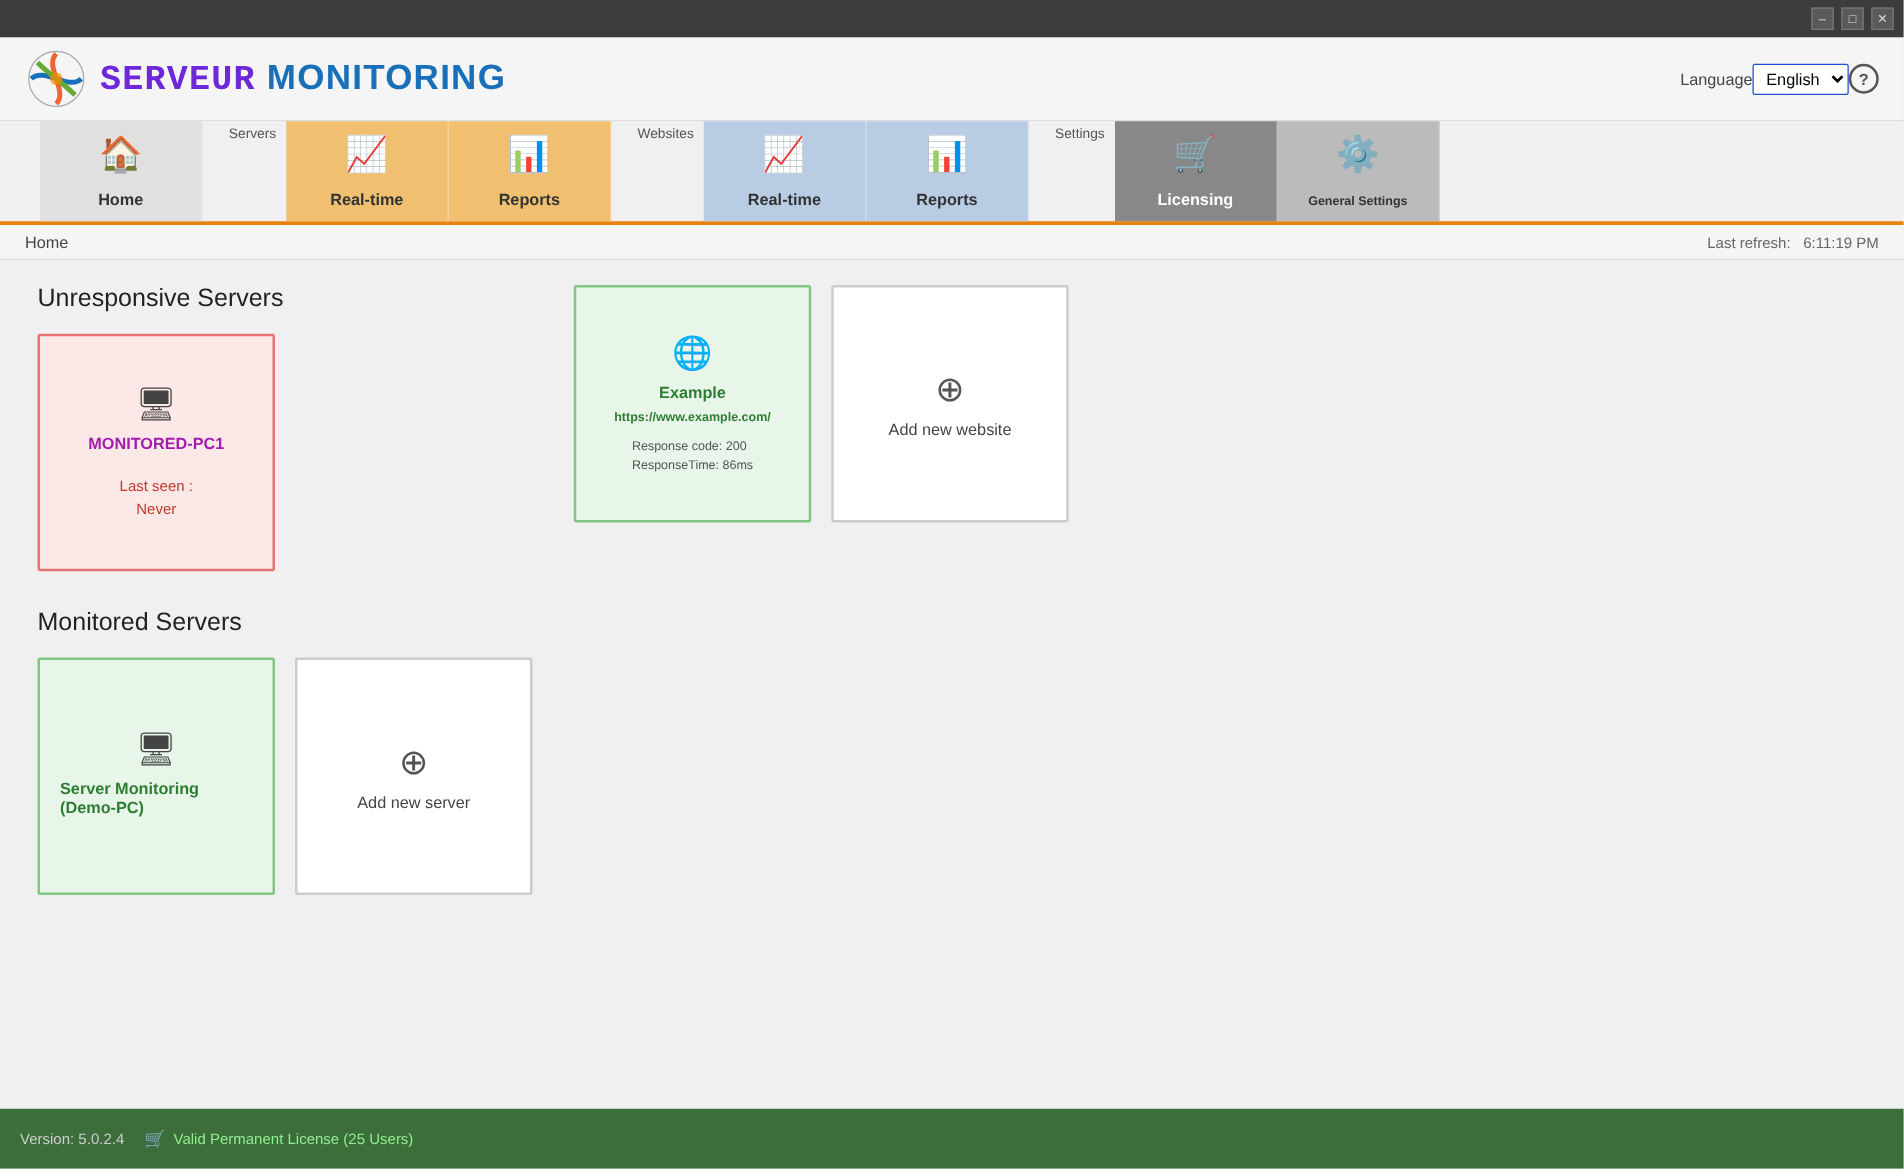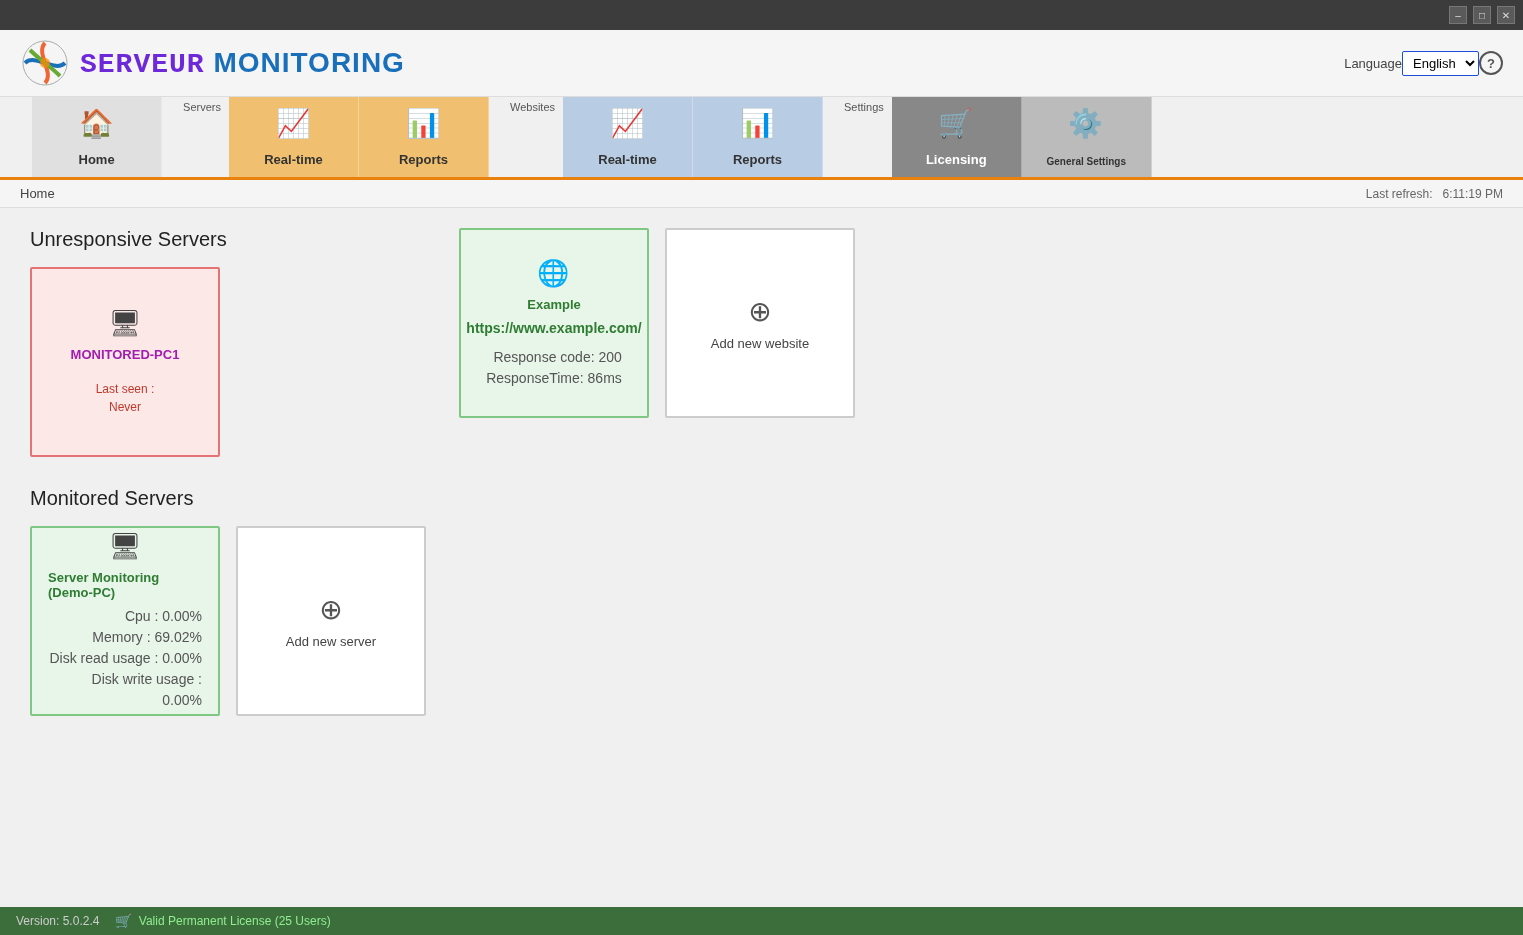--- a/index.html
+++ b/index.html
@@ -186,37 +186,37 @@
       border: 2px solid #81c784;
     }
     .card-add {
       background: white;
       border: 2px solid #ccc;
     }
 
     .card-icon { font-size: 26px; margin-bottom: 8px; color: #444; }
     .card-title { font-size: 13px; font-weight: 700; color: #a21caf; text-align: left; margin-bottom: 8px; }
     .card-title-green { font-size: 13px; font-weight: 700; color: #2e7d32; margin-bottom: 6px; }
-    .card-detail { font-size: 14px; color: #555; text-align: right; line-height: 1.5; }
+    .card-detail { font-size: 10px; color: #555; text-align: left; line-height: 1.5; }
     .card-detail-red { font-size: 12px; color: #c0392b; text-align: center; line-height: 1.5; margin-top: 10px; }
     .card-add-icon { font-size: 28px; color: #555; margin-bottom: 8px; }
     .card-add-label { font-size: 13px; color: #444; text-align: center; }
 
     
     .two-col {
       display: flex;
       gap: 33px;
     }
     .col-left { flex: 0 0 auto; }
     .col-right { flex: 0 0 auto; }
 
     
     .footer {
       background: #3c6e3c;
-      height: 28px;
+      height: 48px;
       display: flex;
       align-items: center;
       padding: 0 16px;
       gap: 16px;
       flex-shrink: 0;
     }
     .footer-version { font-size: 12px; color: #ccc; }
     .footer-license {
       font-size: 12px;
       color: #90ee90;
@@ -340,26 +340,20 @@
               <span>Never</span>
             </div>
           </div>
         </div>
 
         <div class="section-title">Monitored Servers</div>
         <div class="card-grid">
           <div class="card card-server-ok">
             <span class="card-icon">🖥</span>
             <div class="card-title-green">Server Monitoring (Demo-PC)</div>
-            <div class="card-detail">
-              <span>Cpu : 0.00%</span><br>
-              <span>Memory : 69.02%</span><br>
-              <span>Disk read usage : 0.00%</span><br>
-              <span>Disk write usage : 0.00%</span>
-            </div>
           </div>
           <div class="card card-add">
             <span class="card-add-icon">⊕</span>
             <span class="card-add-label">Add new server</span>
           </div>
         </div>
       </div>
 
       <div class="col-right">
 

